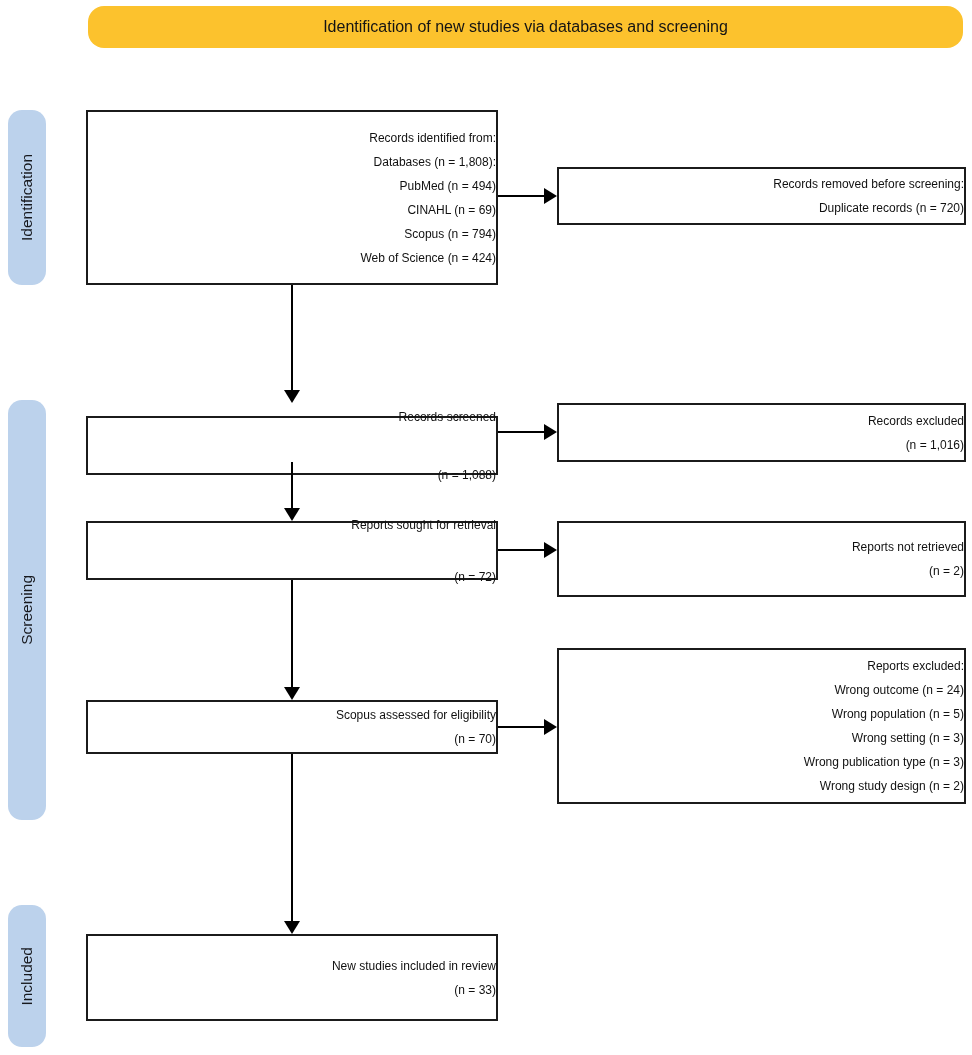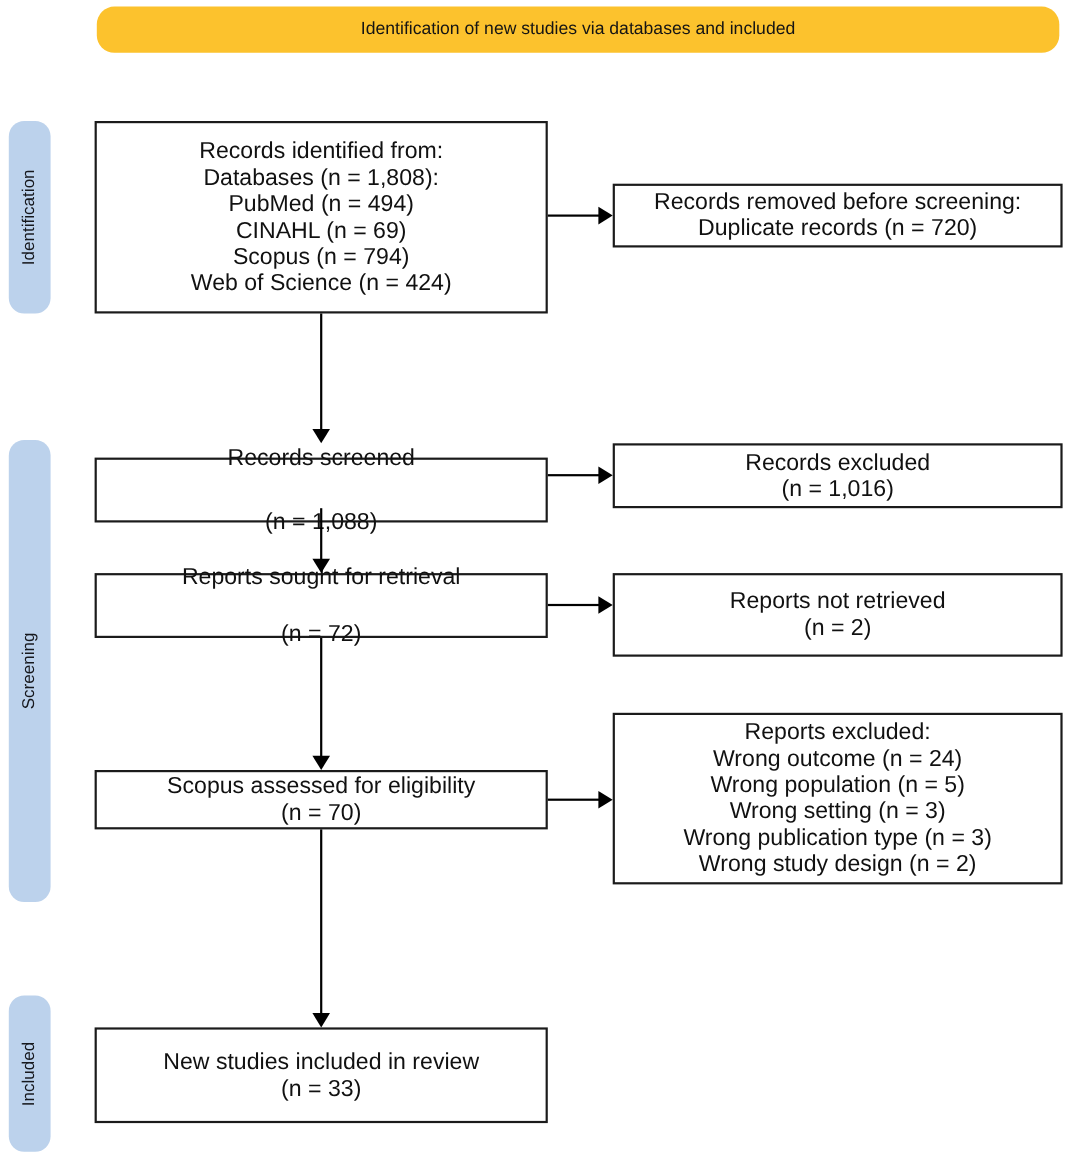--- a/index.html
+++ b/index.html
@@ -48,23 +48,23 @@
   #stage-identification { top: 110px; height: 175px; }
   #stage-screening      { top: 400px; height: 420px; }
   #stage-included       { top: 905px; height: 142px; }
 
   
   .box {
     position: absolute;
     background: #ffffff;
     border: 2px solid var(--border);
     display: flex; flex-direction: column;
-    align-items: center; justify-content: center;
+    align-items: flex-end; justify-content: center;
     text-align: center;
-    font-size: 21px;
+    font-size: 12px;
     line-height: 24px;
   }
   #box-records-identified    { left: 86px;  top: 110px; width: 412px; height: 175px; }
   #box-records-removed       { left: 557px; top: 167px; width: 409px; height: 58px;  }
   #box-records-screened      { left: 86px;  top: 416px; width: 412px; height: 59px; gap: 34px;  }
   #box-records-excluded      { left: 557px; top: 403px; width: 409px; height: 59px;  }
   #box-reports-sought        { left: 86px;  top: 521px; width: 412px; height: 59px; gap: 28px;  }
   #box-reports-not-retrieved { left: 557px; top: 521px; width: 409px; height: 76px;  }
   #box-reports-assessed      { left: 86px;  top: 700px; width: 412px; height: 54px;  }
   #box-reports-excluded      { left: 557px; top: 648px; width: 409px; height: 156px; }
@@ -103,21 +103,21 @@
   #arrow-v4 { left: 284px; top: 754px; height: 180px; }
   #arrow-h1 { left: 498px; top: 188px; width: 59px; }
   #arrow-h2 { left: 498px; top: 424px; width: 59px; }
   #arrow-h3 { left: 498px; top: 542px; width: 59px; }
   #arrow-h4 { left: 498px; top: 719px; width: 59px; }
 </style>
 </head>
 <body>
 
 <div class="banner">
-  <span>Identification of new studies via databases and included</span>
+  <span>Identification of new studies via databases and screening</span>
 </div>
 
 <div class="stage" id="stage-identification">
   <span>Identification</span>
 </div>
 <div class="stage" id="stage-screening">
   <span>Screening</span>
 </div>
 <div class="stage" id="stage-included">
   <span>Included</span>

